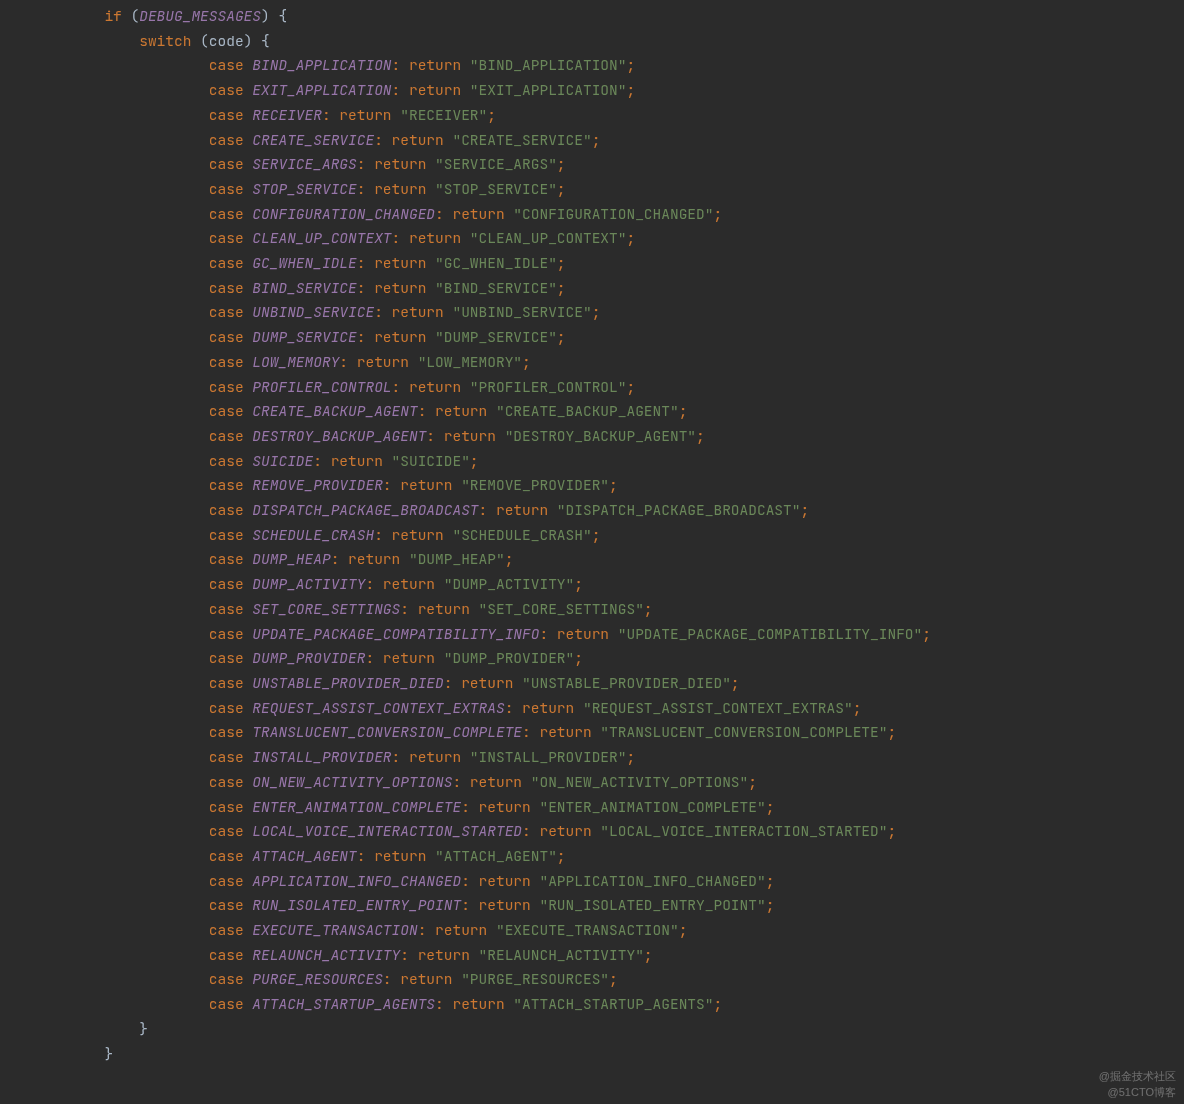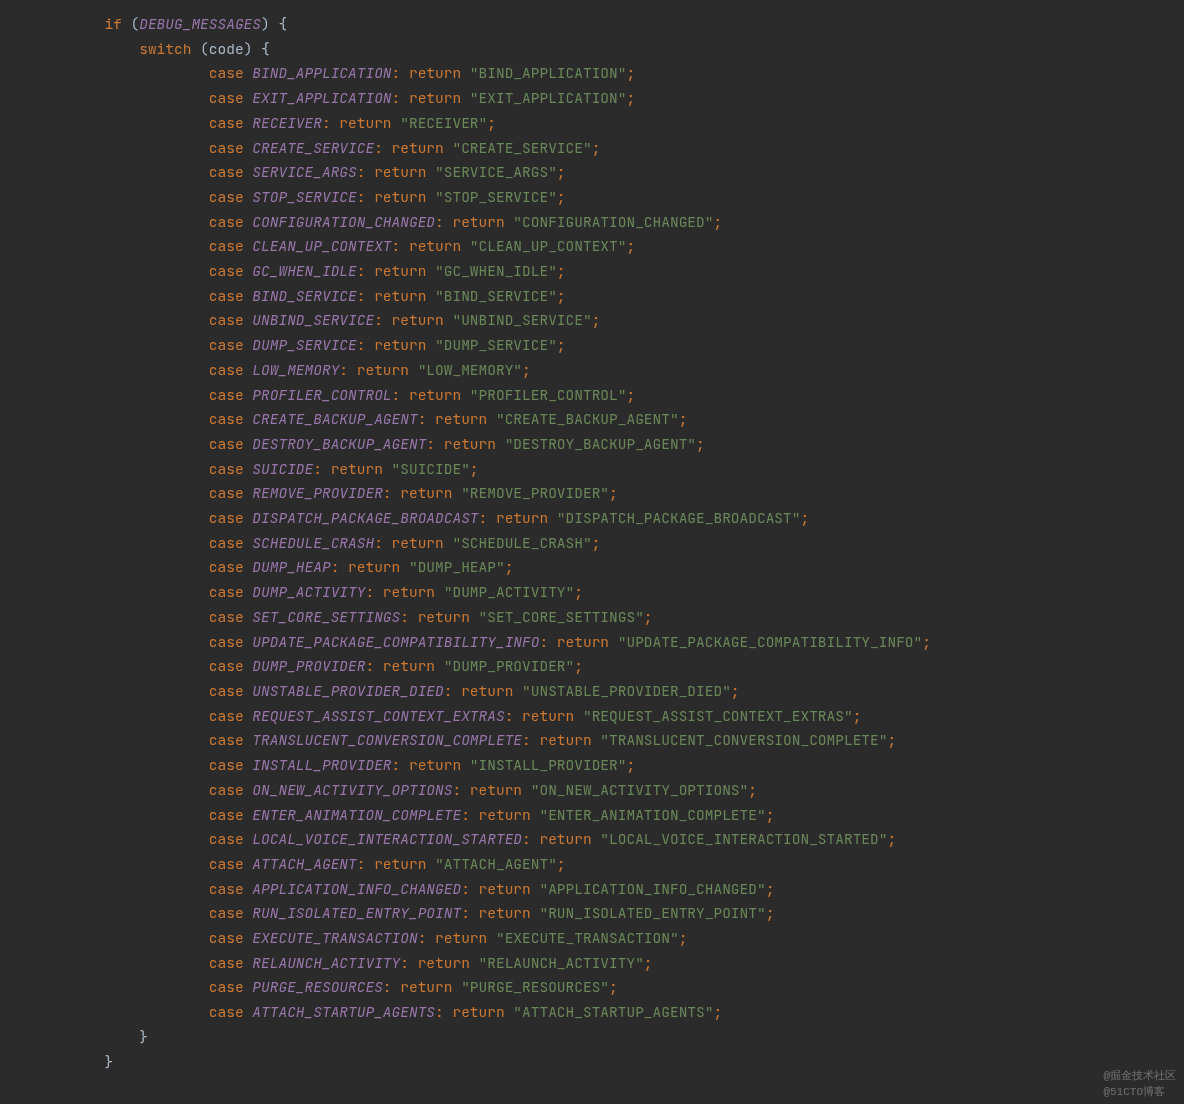--- a/index.html
+++ b/index.html
@@ -13,35 +13,36 @@
     width: 1184px;
     overflow: hidden;
   }
   pre {
     margin: 0;
     padding: 0;
     font-family: inherit;
     white-space: pre;
   }
   .code-area {
-    padding: 12px 0 0 0;
+    padding: 4px 0 0 0;
   }
   .kw { color: #cc7832; font-weight: normal; }
   .const { color: #9876aa; font-style: italic; }
   .str { color: #6a8759; }
   .punct { color: #cc7832; }
   .par { color: #a9b7c6; }
   .brace { color: #a9b7c6; }
 
   .watermarks {
     position: fixed;
     right: 8px;
     bottom: 4px;
+    text-align: right;
     color: rgba(255,255,255,0.32);
-    font-family: Liberation Mono, monospace;
+    font-family: Liberation Sans, sans-serif;
     font-size: 11px;
     line-height: 16px;
     pointer-events: none;
   }
   .watermarks .wm-line { display: block; }
 </style>
 </head>
 <body>
 
 <div class="code-area">

